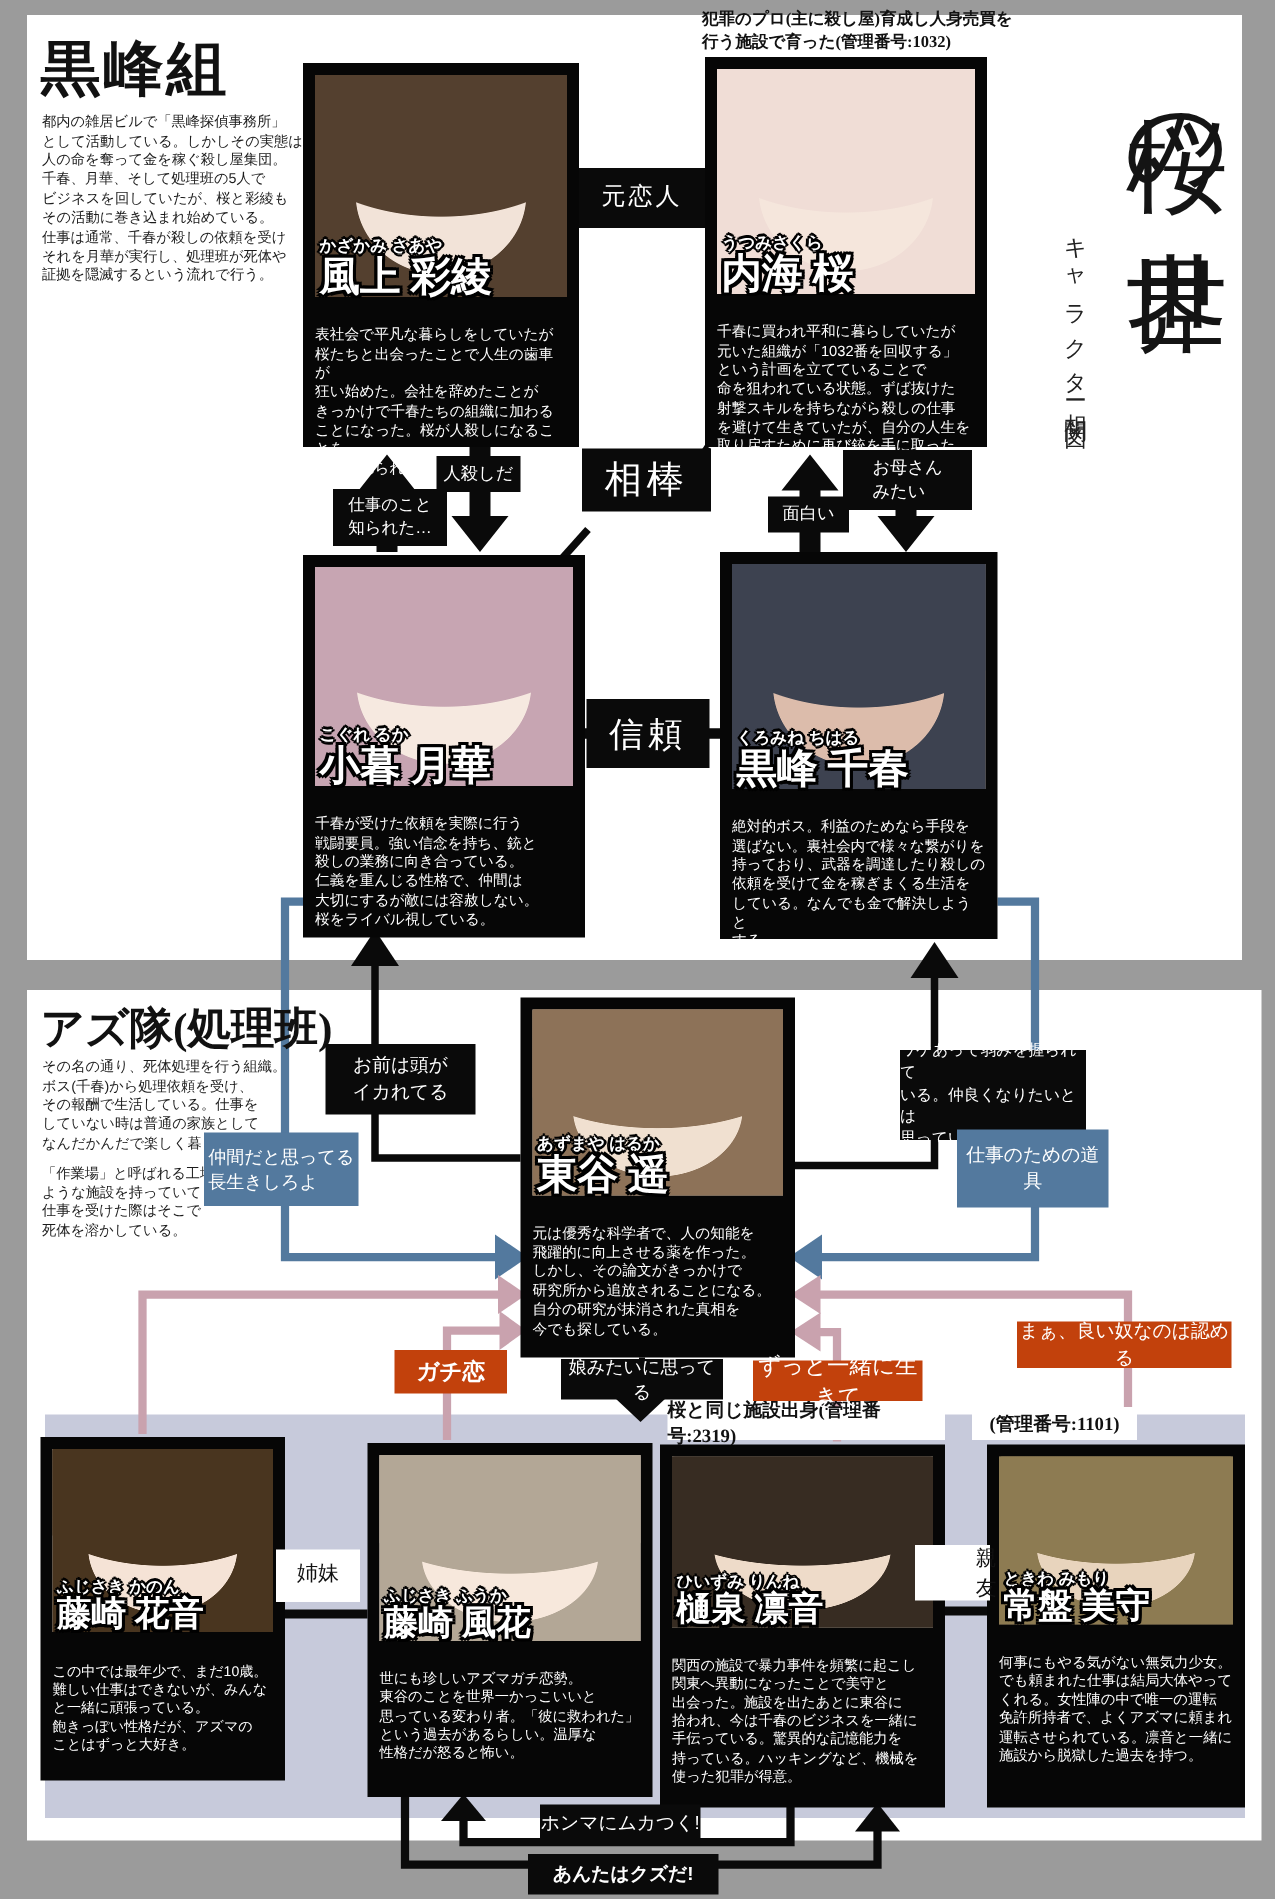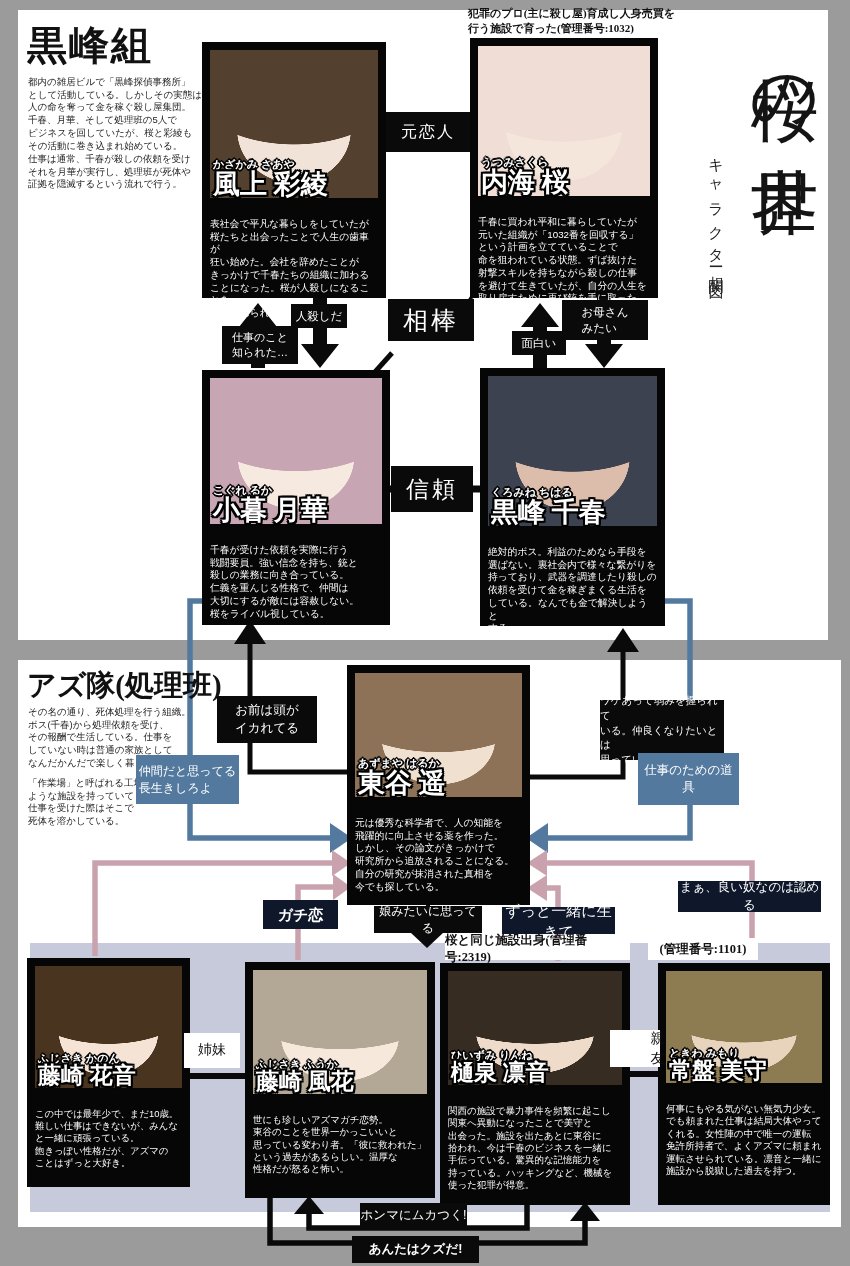--- a/index.html
+++ b/index.html
@@ -54,21 +54,21 @@
   #card-rinne  {left:440px;top:963px;width:190px;height:242px;--ph:114px;--pbg:#cfc5b8;--phair:#372c22;--pskin:#eedbc9;}
   #card-mimori {left:658px;top:963px;width:172px;height:242px;--ph:112px;--pbg:#4e453c;--phair:#8d7b52;--pskin:#e8d4bd;}
   #card-kanon .cname,#card-fuuka .cname,#card-rinne .cname,#card-mimori .cname{font-size:23px;}
   #card-rinne .cdesc,#card-fuuka .cdesc{font-size:9.5px;}
   #card-kanon .cdesc{font-size:9.4px;}
   #card-mimori .cdesc{font-size:9.6px;}
   
   .bbox{position:absolute;background:#0a0a0a;color:#fff;display:flex;align-items:center;justify-content:center;
         text-align:center;white-space:pre-line;z-index:6;font-size:11.5px;line-height:1.4;box-sizing:border-box;}
   .blue{background:#53799e;}
-  .pink{background:#0f172a;}
+  .pink{background:#c2410c;}
   .wbox{background:#ffffff;color:#111;}
   #lb-motokoibito{left:386px;top:112px;width:84px;height:40px;font-size:16px;letter-spacing:2px;}
   #lb-aibou{left:388px;top:299px;width:86px;height:42px;font-size:25px;letter-spacing:3px;}
   #lb-shinrai{left:391px;top:466px;width:82px;height:46px;font-size:23px;letter-spacing:3px;}
   #lb-hitogoroshi{left:291px;top:304px;width:56px;height:24px;font-size:11.5px;}
   #lb-shigotoshirareta{left:222px;top:326px;width:76px;height:38px;font-size:11px;text-align:left;}
   #lb-omoshiroi{left:512px;top:331px;width:54px;height:24px;font-size:11.5px;}
   #lb-okaasan{left:562px;top:300px;width:86px;height:40px;font-size:11.5px;text-align:left;}
   #lb-ikareteru{left:217px;top:696px;width:100px;height:47px;font-size:12.5px;}
   #lb-wakeatte{left:600px;top:700px;width:124px;height:60px;font-size:10.5px;text-align:left;}

